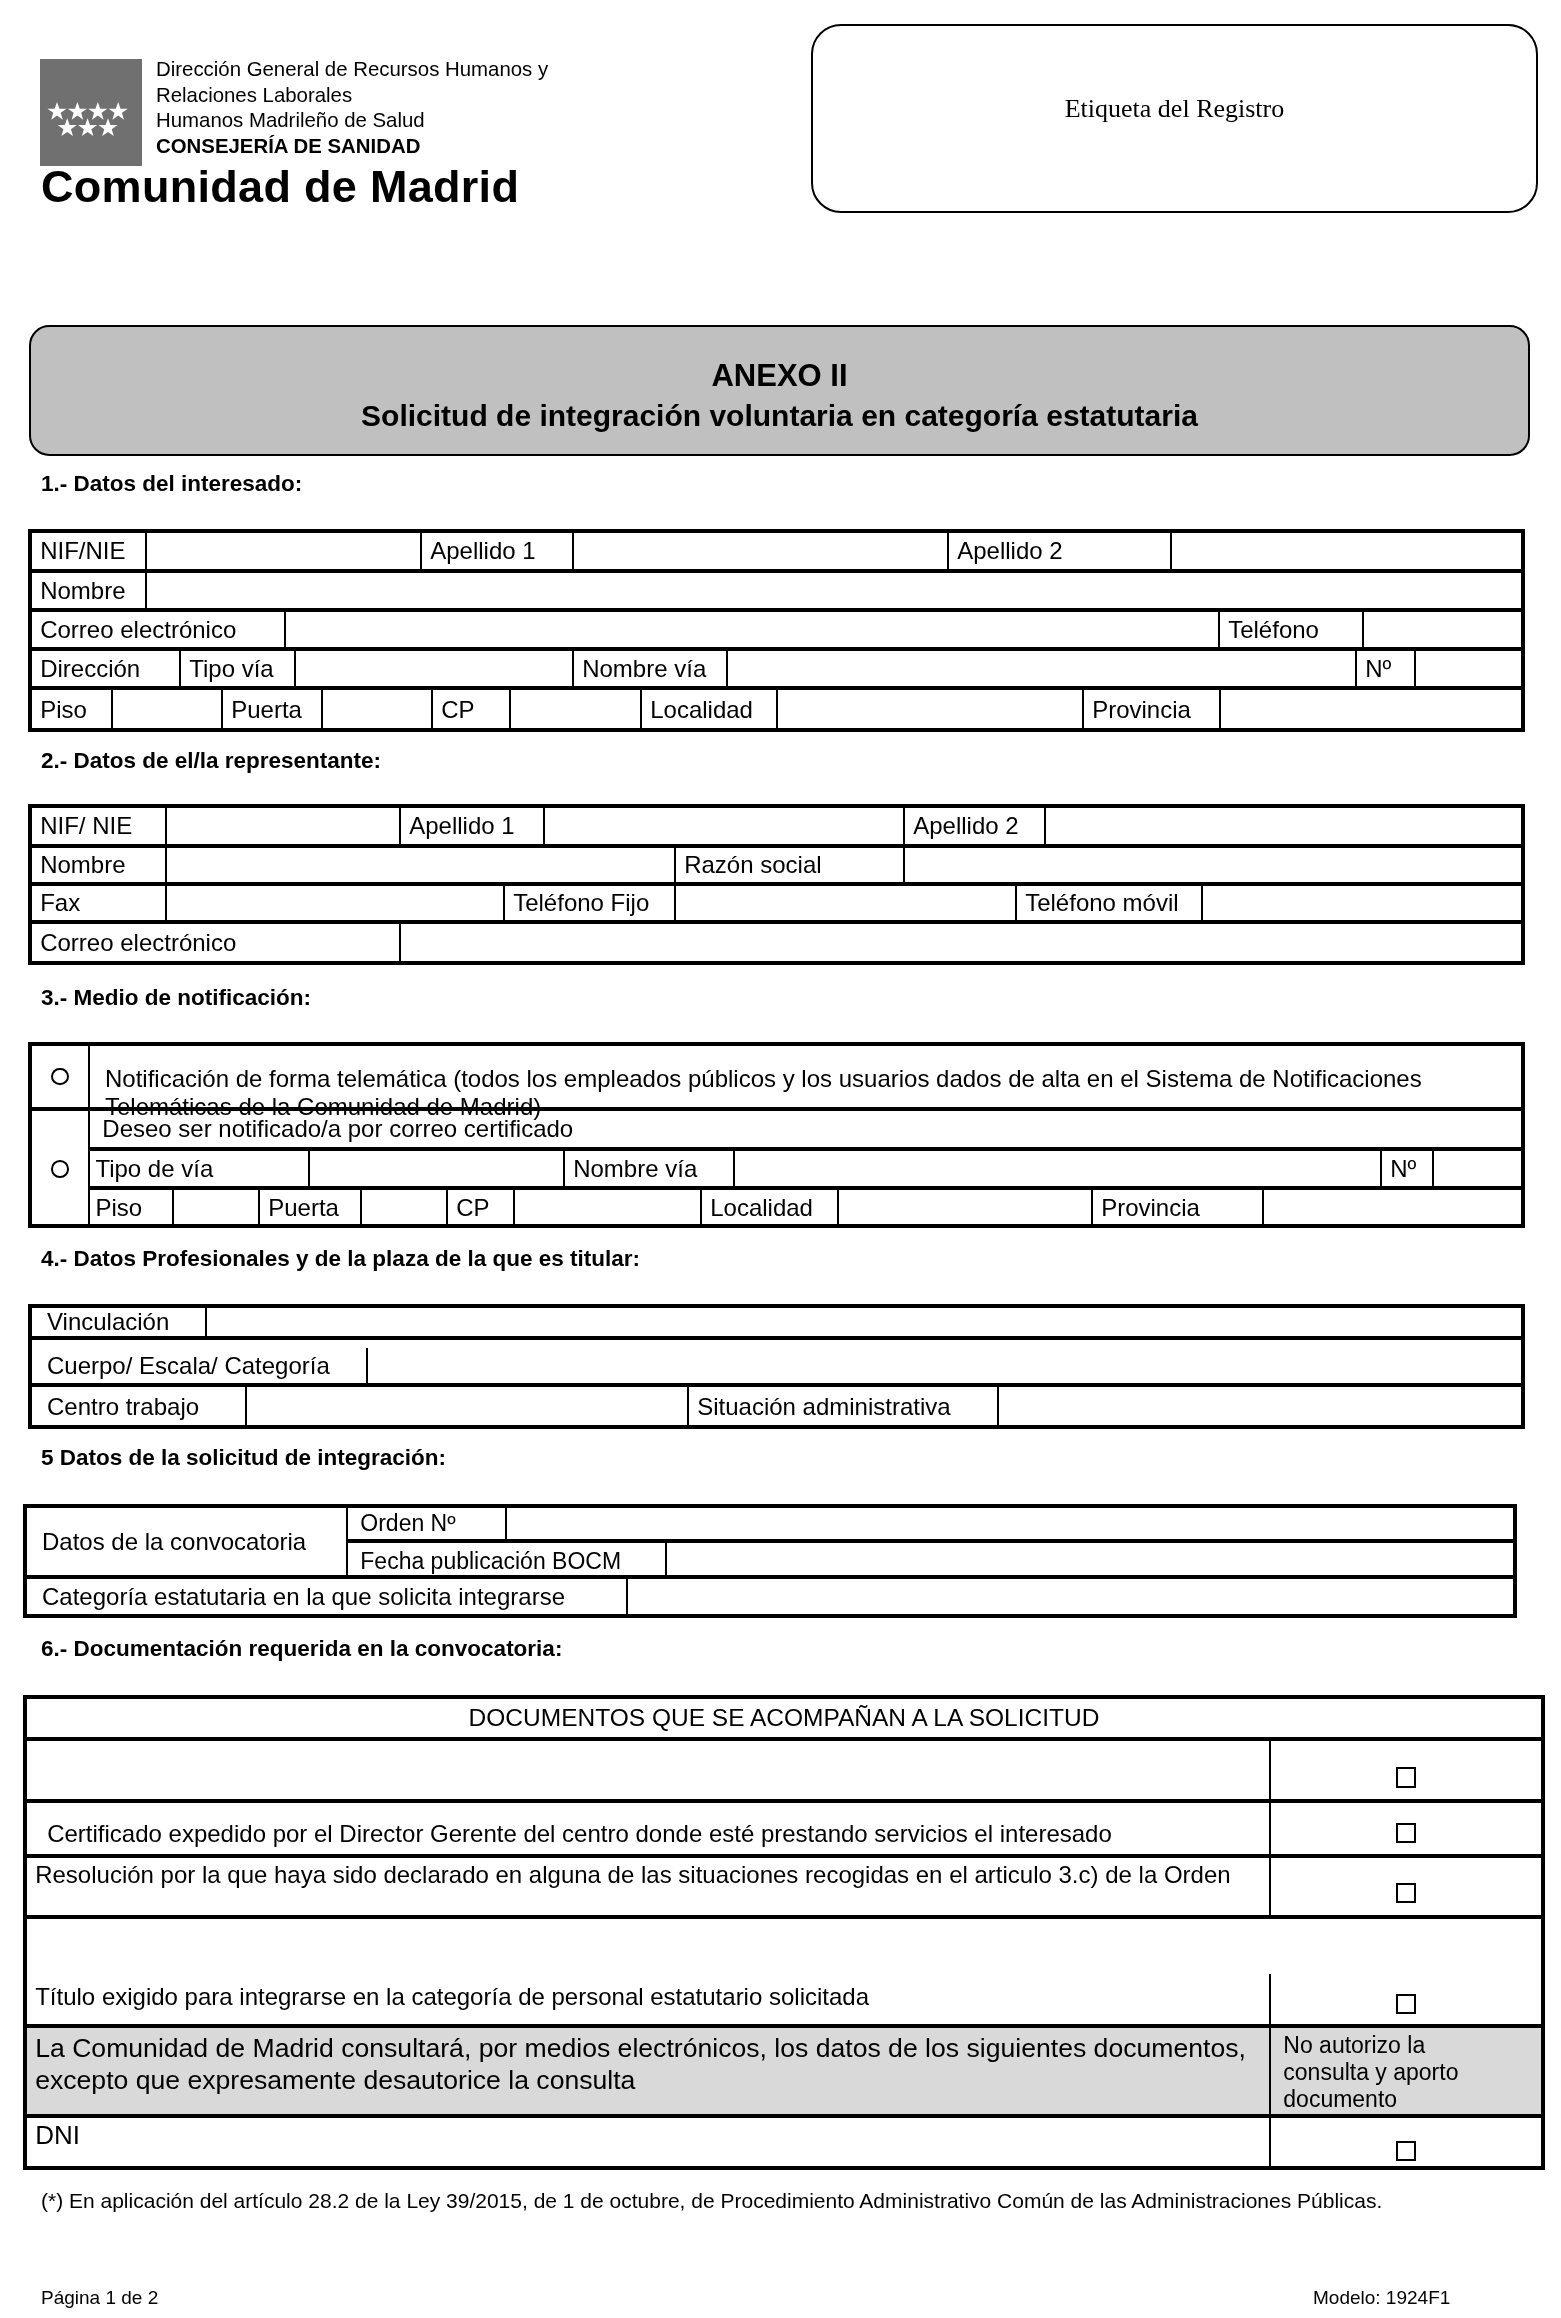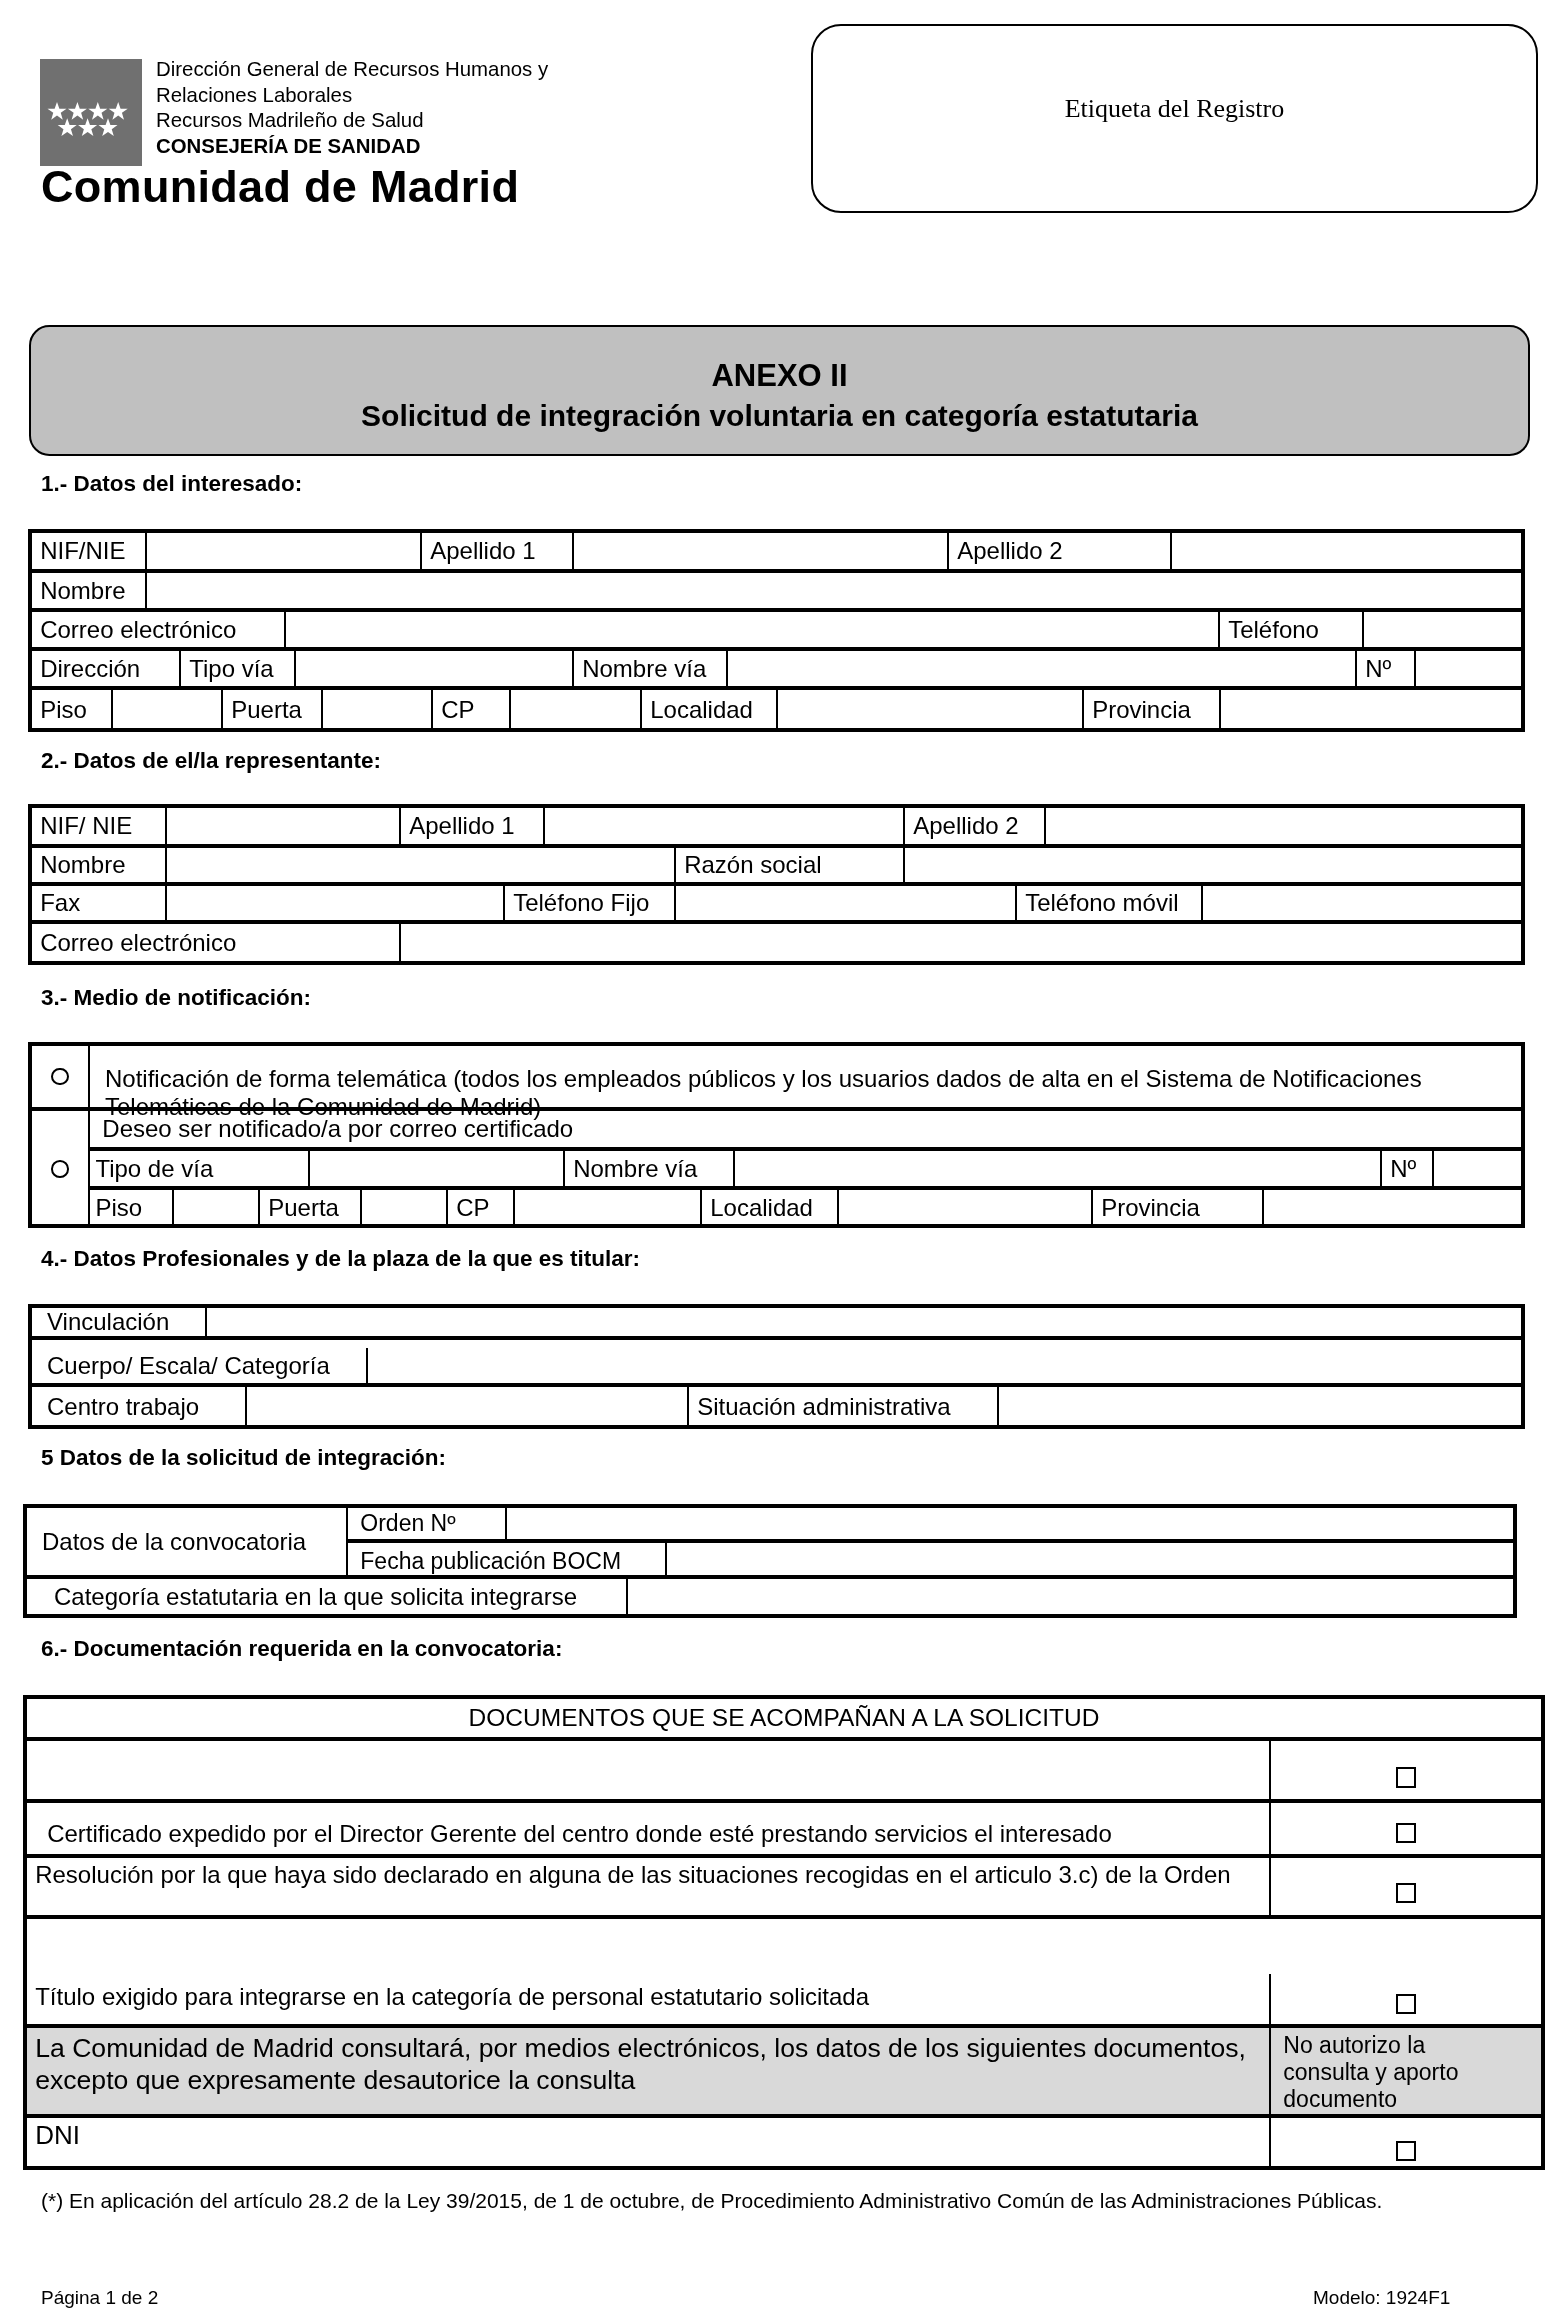--- a/index.html
+++ b/index.html
@@ -47,21 +47,21 @@
       <polygon points="115,63 118.5,73 129,73 120.5,79 123.5,89 115,83 106.5,89 109.5,79 101,73 111.5,73"></polygon>
       <polygon points="40,87 43.5,97 54,97 45.5,103 48.5,113 40,107 31.5,113 34.5,103 26,97 36.5,97"></polygon>
       <polygon points="70,87 73.5,97 84,97 75.5,103 78.5,113 70,107 61.5,113 64.5,103 56,97 66.5,97"></polygon>
       <polygon points="100,87 103.5,97 114,97 105.5,103 108.5,113 100,107 91.5,113 94.5,103 86,97 96.5,97"></polygon>
     </g>
   </svg>
 </div>
 <div class="abs org-lines">
   <div>Dirección General de Recursos Humanos y</div>
   <div>Relaciones Laborales</div>
-  <div>Recursos Madrileño de Salud</div>
+  <div>Humanos Madrileño de Salud</div>
   <div class="bold">CONSEJERÍA DE SANIDAD</div>
 </div>
 <div class="abs brand">Comunidad de Madrid</div>
 
 <div class="abs reg-box">
   <span>Etiqueta del Registro</span>
 </div>
 
 <div class="abs banner">
   <div class="t1">ANEXO II</div>
@@ -208,21 +208,21 @@
         <div class="cell first" style="left:0;width:157px;padding-left:12.3px;font-size:23px">Orden Nº</div>
         <div class="cell val" style="left:157px;right:0"></div>
       </div>
       <div class="row last" style="top:35px;height:36px">
         <div class="cell first" style="left:0;width:317px;padding-left:12.3px;font-size:23px">Fecha publicación BOCM</div>
         <div class="cell val" style="left:317px;right:0"></div>
       </div>
     </div>
   </div>
   <div class="row last" style="top:71px;height:36px">
-    <div class="cell first" style="left:0;width:599px;padding-left:27px">Categoría estatutaria en la que solicita integrarse</div>
+    <div class="cell first" style="left:0;width:599px;padding-left:15px">Categoría estatutaria en la que solicita integrarse</div>
     <div class="cell val" style="left:599px;right:0"></div>
   </div>
 </div>
 
 <div class="abs sec" style="top:1636px">6.-  Documentación requerida en la convocatoria:</div>
 <div class="tbl" style="left:23px;top:1695px;width:1522px;height:475px">
   <div class="row" style="top:0;height:42px">
     <div class="cell first" style="left:0;right:0;justify-content:center;padding-left:0;font-size:24.5px">DOCUMENTOS QUE SE ACOMPAÑAN A LA SOLICITUD</div>
   </div>
   <div class="row" style="top:42px;height:62px">

